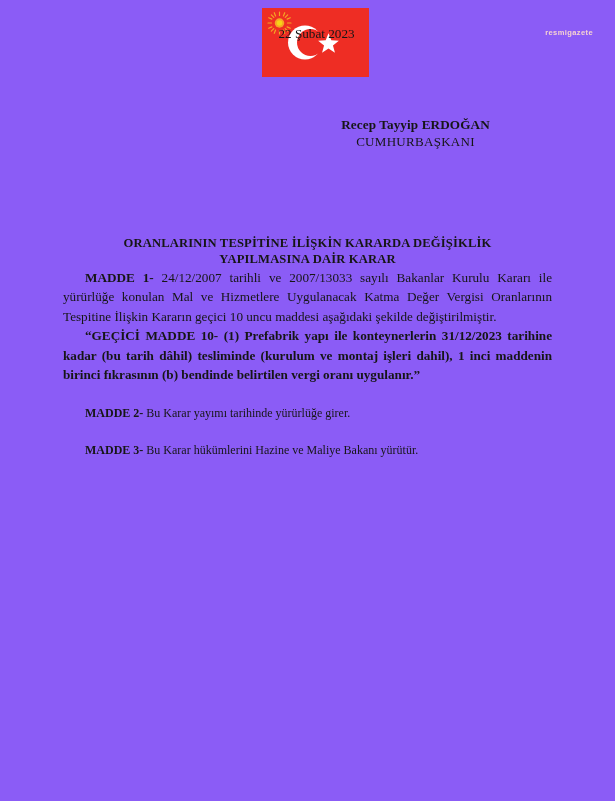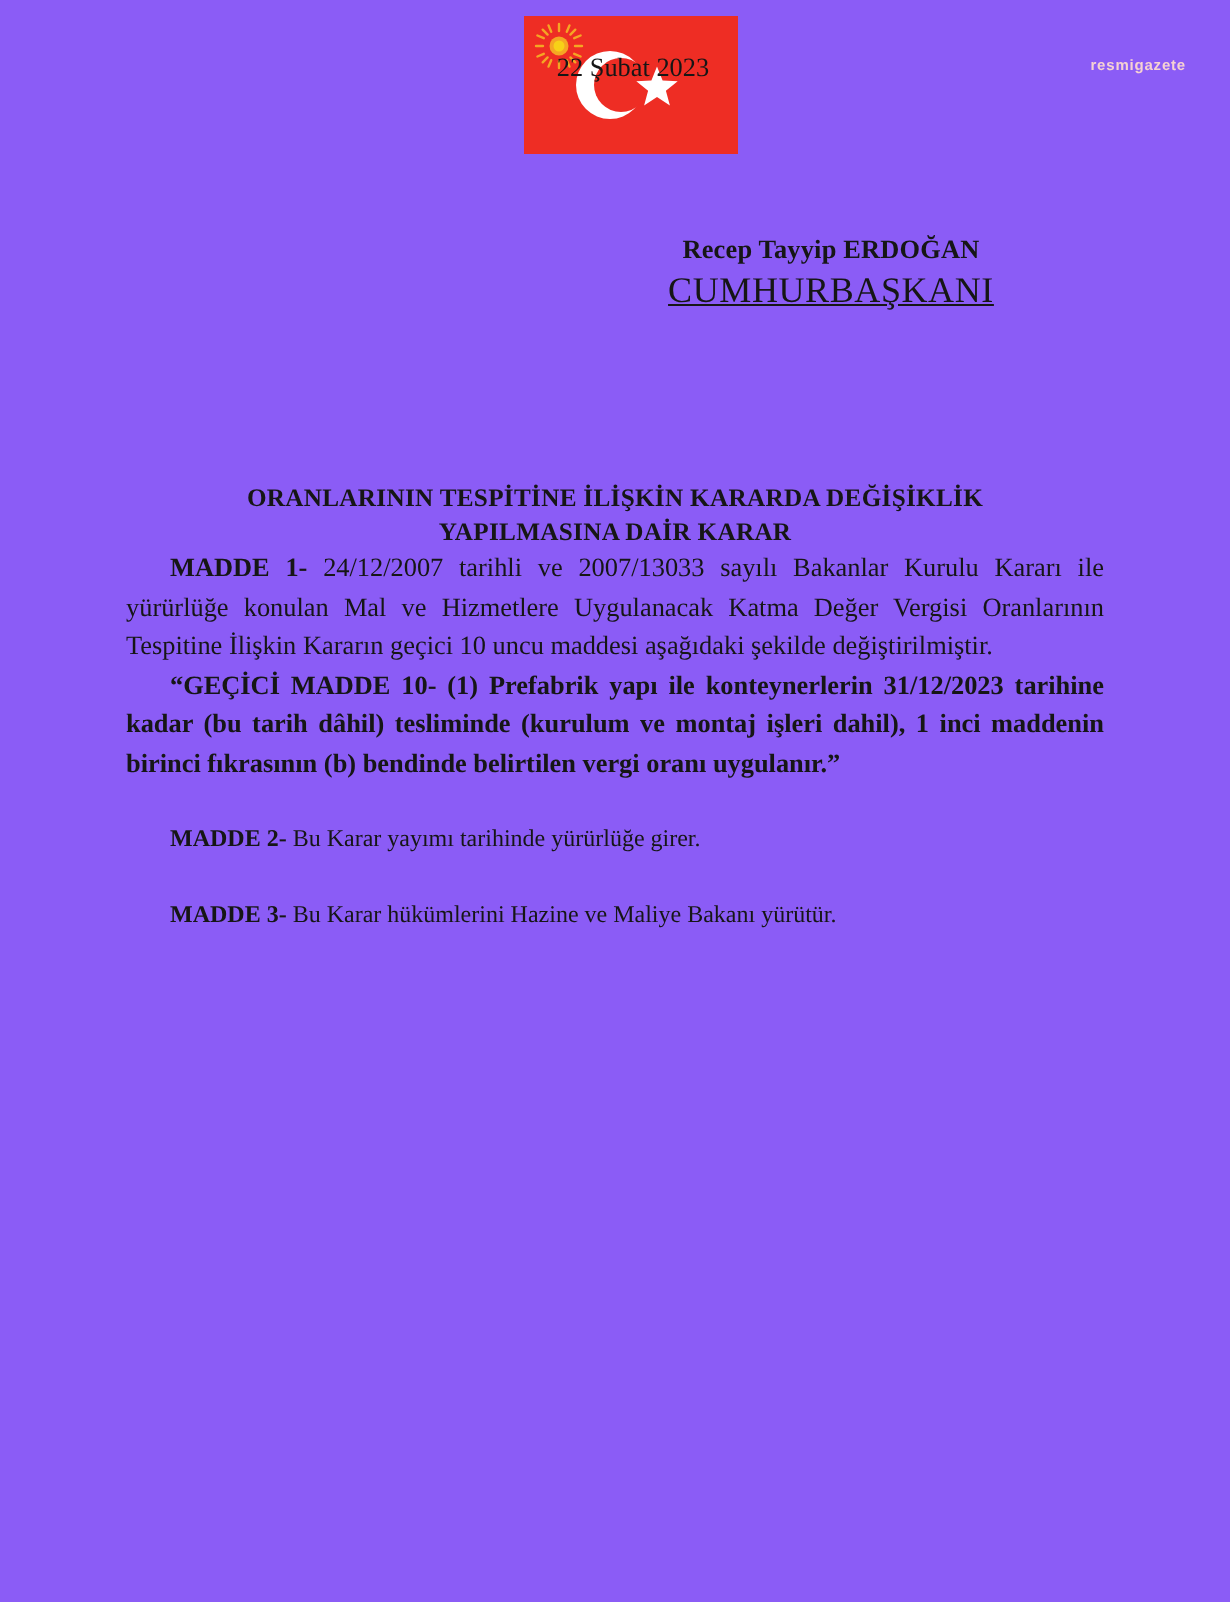--- a/index.html
+++ b/index.html
@@ -83,24 +83,23 @@
     text-align: center;
     padding-left: 216px;
   }
   .sign-name {
     font-size: 13.2px;
     font-weight: bold;
     line-height: 1.3;
     letter-spacing: 0.1px;
   }
   .sign-title {
-    font-size: 18px;
+    font-size: 13px;
     line-height: 1.35;
     letter-spacing: 0.3px;
-    text-decoration: underline;
   }
 
   .doc-title {
     margin-top: 84px;
     text-align: center;
     font-weight: bold;
     font-size: 12.6px;
     line-height: 16.5px;
     letter-spacing: 0.15px;
     padding: 0 10px;

